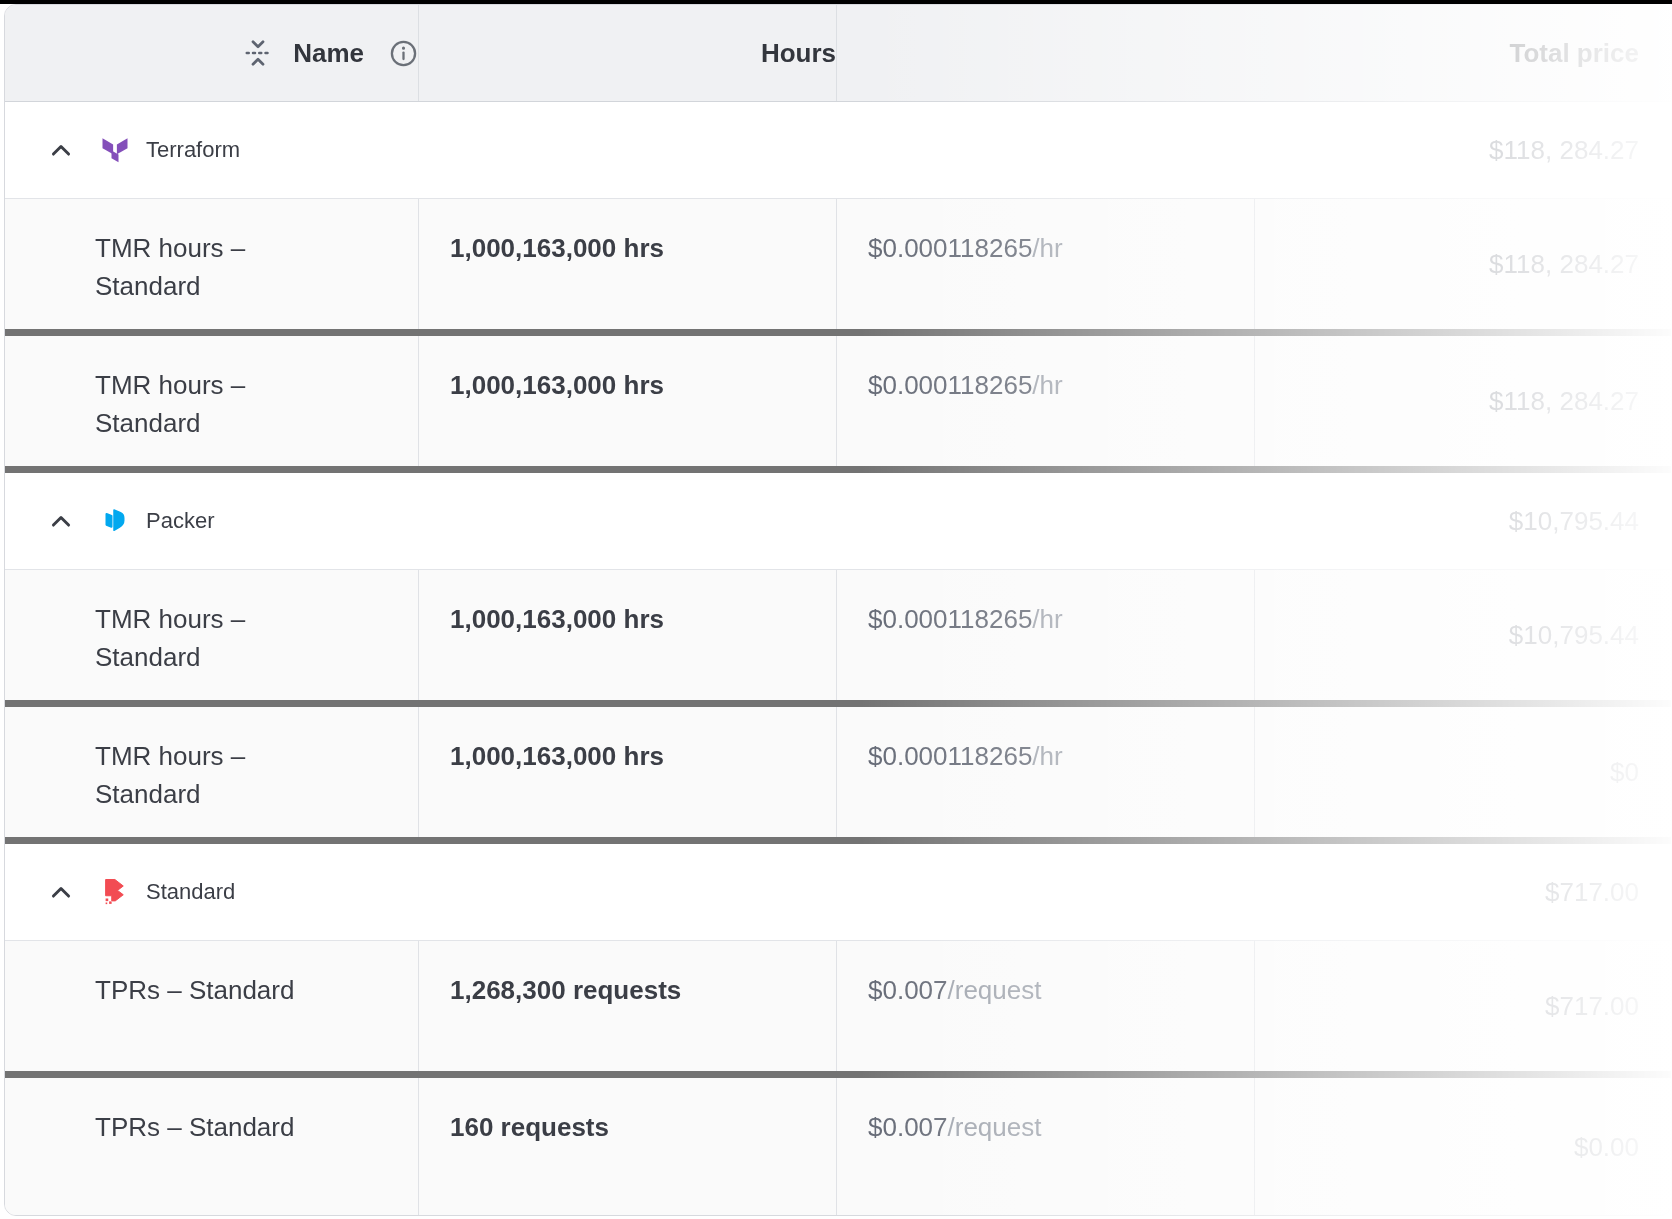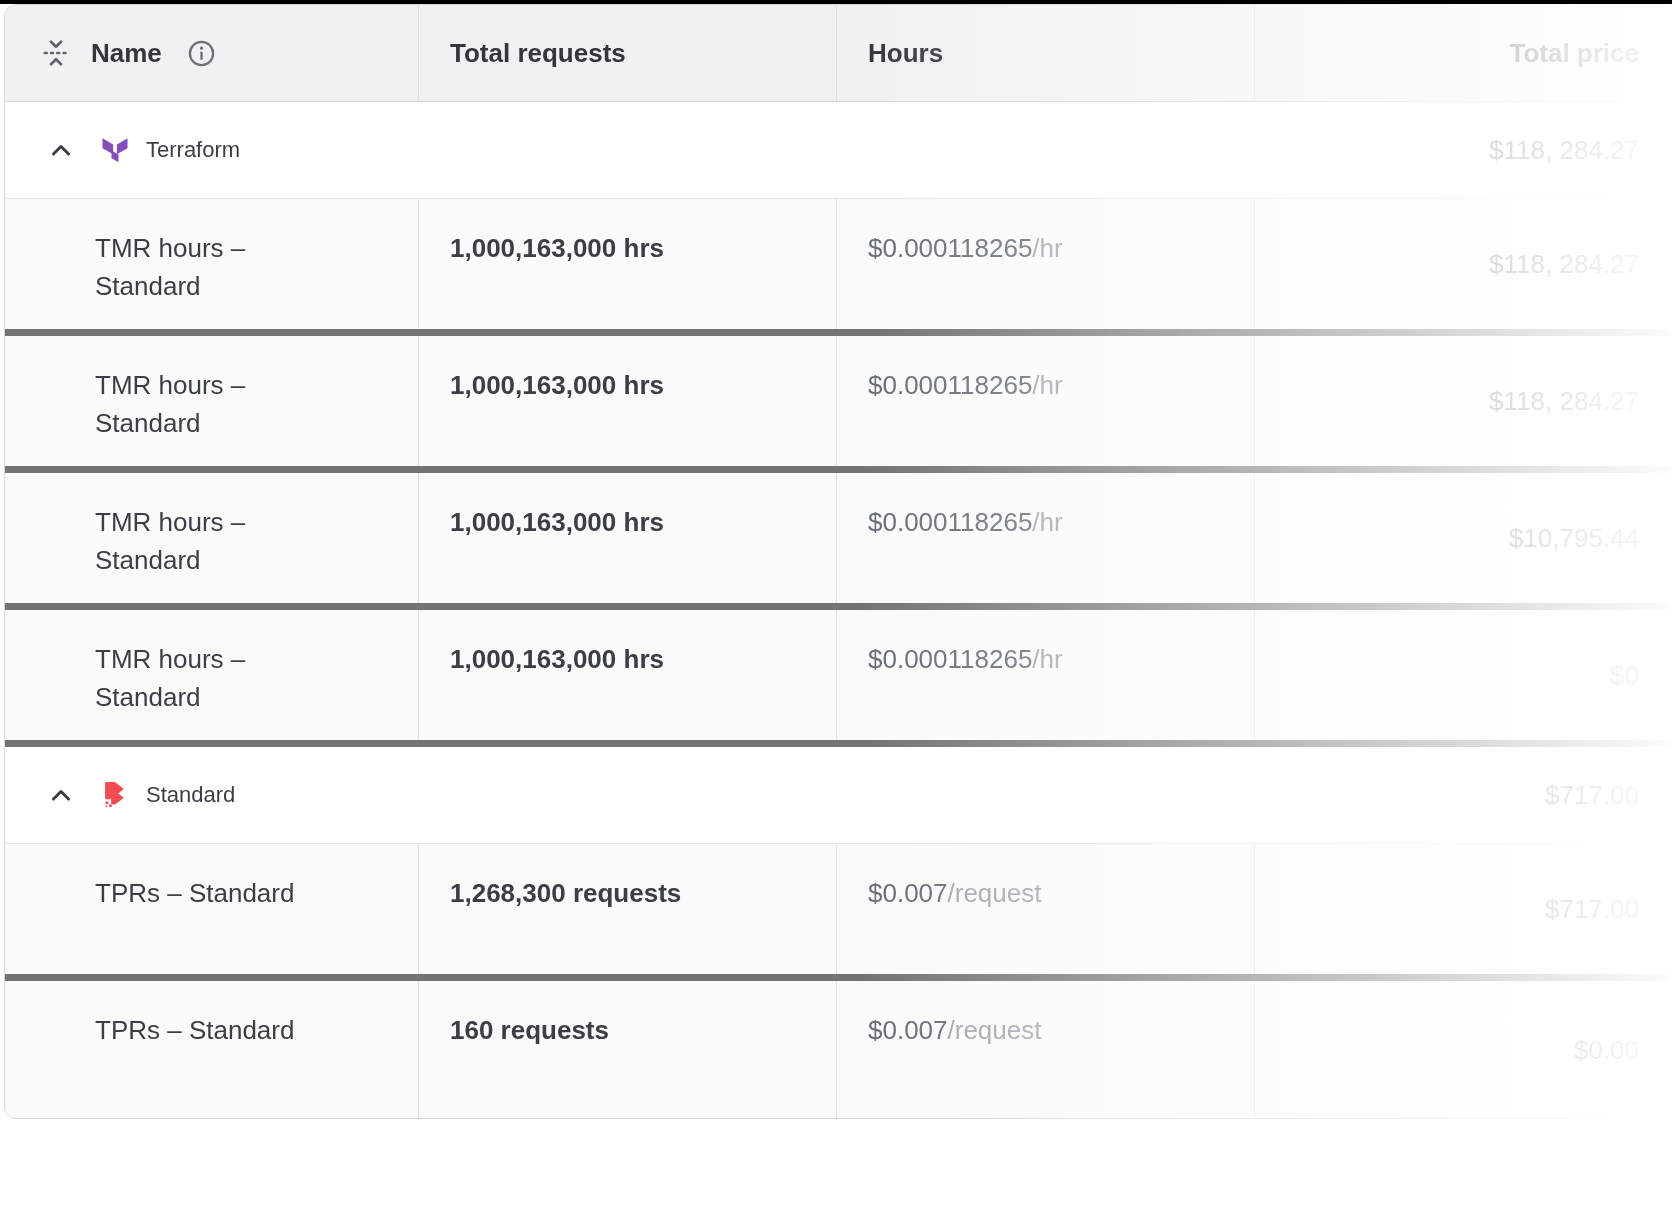--- a/index.html
+++ b/index.html
@@ -13,21 +13,21 @@
     box-sizing:border-box;width:1668px;background:#fff;
     border:1px solid #d7d9de;border-radius:12px;overflow:hidden;
   }
   
   .thead{
     display:flex;height:96px;background:#f0f1f3;
     border-bottom:1px solid #d2d5da;align-items:stretch;
   }
   .th{
     box-sizing:border-box;display:flex;align-items:center;
-    font-size:26px;font-weight:700;color:#33363d;
+    font-size:26px;font-weight:700;color:#33363d;justify-content:flex-end;
   }
   .th + .th{border-left:1px solid #dcdfe3;}
   .c1{width:413px;}
   .c2{width:418px;}
   .c3{width:418px;}
   .c4{flex:1;}
   .th.c1{padding-left:36px;gap:20px;}
   .th.c2,.th.c3{padding-left:31px;}
   .th.c4{justify-content:flex-end;padding-right:32px;}
   
@@ -83,21 +83,20 @@
         </svg>
         <span>Name</span>
         <svg class="icon" width="29" height="29" viewBox="0 0 24 24" style="margin-left:5px">
           <g fill="none" stroke="#6b7078" stroke-width="1.9">
             <circle cx="12" cy="12" r="9.6"></circle>
             <line x1="12" y1="11.2" x2="12" y2="16.6" stroke-linecap="round"></line>
             <circle cx="12" cy="7.6" r="0.6" fill="#6b7078" stroke-width="1.4"></circle>
           </g>
         </svg>
       </div>
-      <div class="th c2">Total requests</div>
       <div class="th c3">Hours</div>
       <div class="th c4">Total price</div>
     </div>
 
     <div class="group-row">
       <svg class="icon group-chevron" width="28" height="28" viewBox="0 0 24 24">
         <polyline points="5.5,15.5 12,9 18.5,15.5" fill="none" stroke="#3b3e46" stroke-width="2.5" stroke-linecap="round" stroke-linejoin="round"></polyline>
       </svg>
       <span class="group-icon" style="color: rgb(132, 79, 186);">
         <svg class="icon" width="30" height="30" viewBox="0 0 24 24" fill="currentColor">
@@ -119,20 +118,33 @@
     </div>
     <div class="data-row">
       <div class="cell cell-name">
           <span class="nm">TMR hours – Standard</span>
         </div>
       <div class="cell cell-req">1,000,163,000 hrs</div>
       <div class="cell cell-hours"><span>$0.000118265</span><span class="unit">/hr</span></div>
       <div class="cell cell-price">$118, 284.27</div>
     </div>
 
+    <div class="group-row">
+      <svg class="icon group-chevron" width="28" height="28" viewBox="0 0 24 24">
+        <polyline points="5.5,15.5 12,9 18.5,15.5" fill="none" stroke="#3b3e46" stroke-width="2.5" stroke-linecap="round" stroke-linejoin="round"></polyline>
+      </svg>
+      <span class="group-icon" style="color: rgb(2, 168, 239);">
+        <svg class="icon" width="30" height="30" viewBox="0 0 24 24" fill="currentColor">
+          <path d="M5.2,6.4 L9.2,8 L9.2,16.6 L5.2,15 Z" stroke="currentColor" stroke-width="1.6" stroke-linejoin="round"></path>
+          <path d="M11.2,3.2 L16.4,5.3 C18.5,6.2 19,7.7 19,9.5 L19,11.6 C19,14 17.8,15.5 15.6,16.8 L11.2,19.4 Z" stroke="currentColor" stroke-width="1.2" stroke-linejoin="round"></path>
+        </svg>
+      </span>
+      <span class="group-label">Packer</span>
+      <span class="group-price">$10,795.44</span>
+    </div>
     <div class="data-row">
       <div class="cell cell-name">
           <span class="nm">TMR hours – Standard</span>
         </div>
       <div class="cell cell-req">1,000,163,000 hrs</div>
       <div class="cell cell-hours"><span>$0.000118265</span><span class="unit">/hr</span></div>
       <div class="cell cell-price">$10,795.44</div>
     </div>
     <div class="data-row">
       <div class="cell cell-name">

